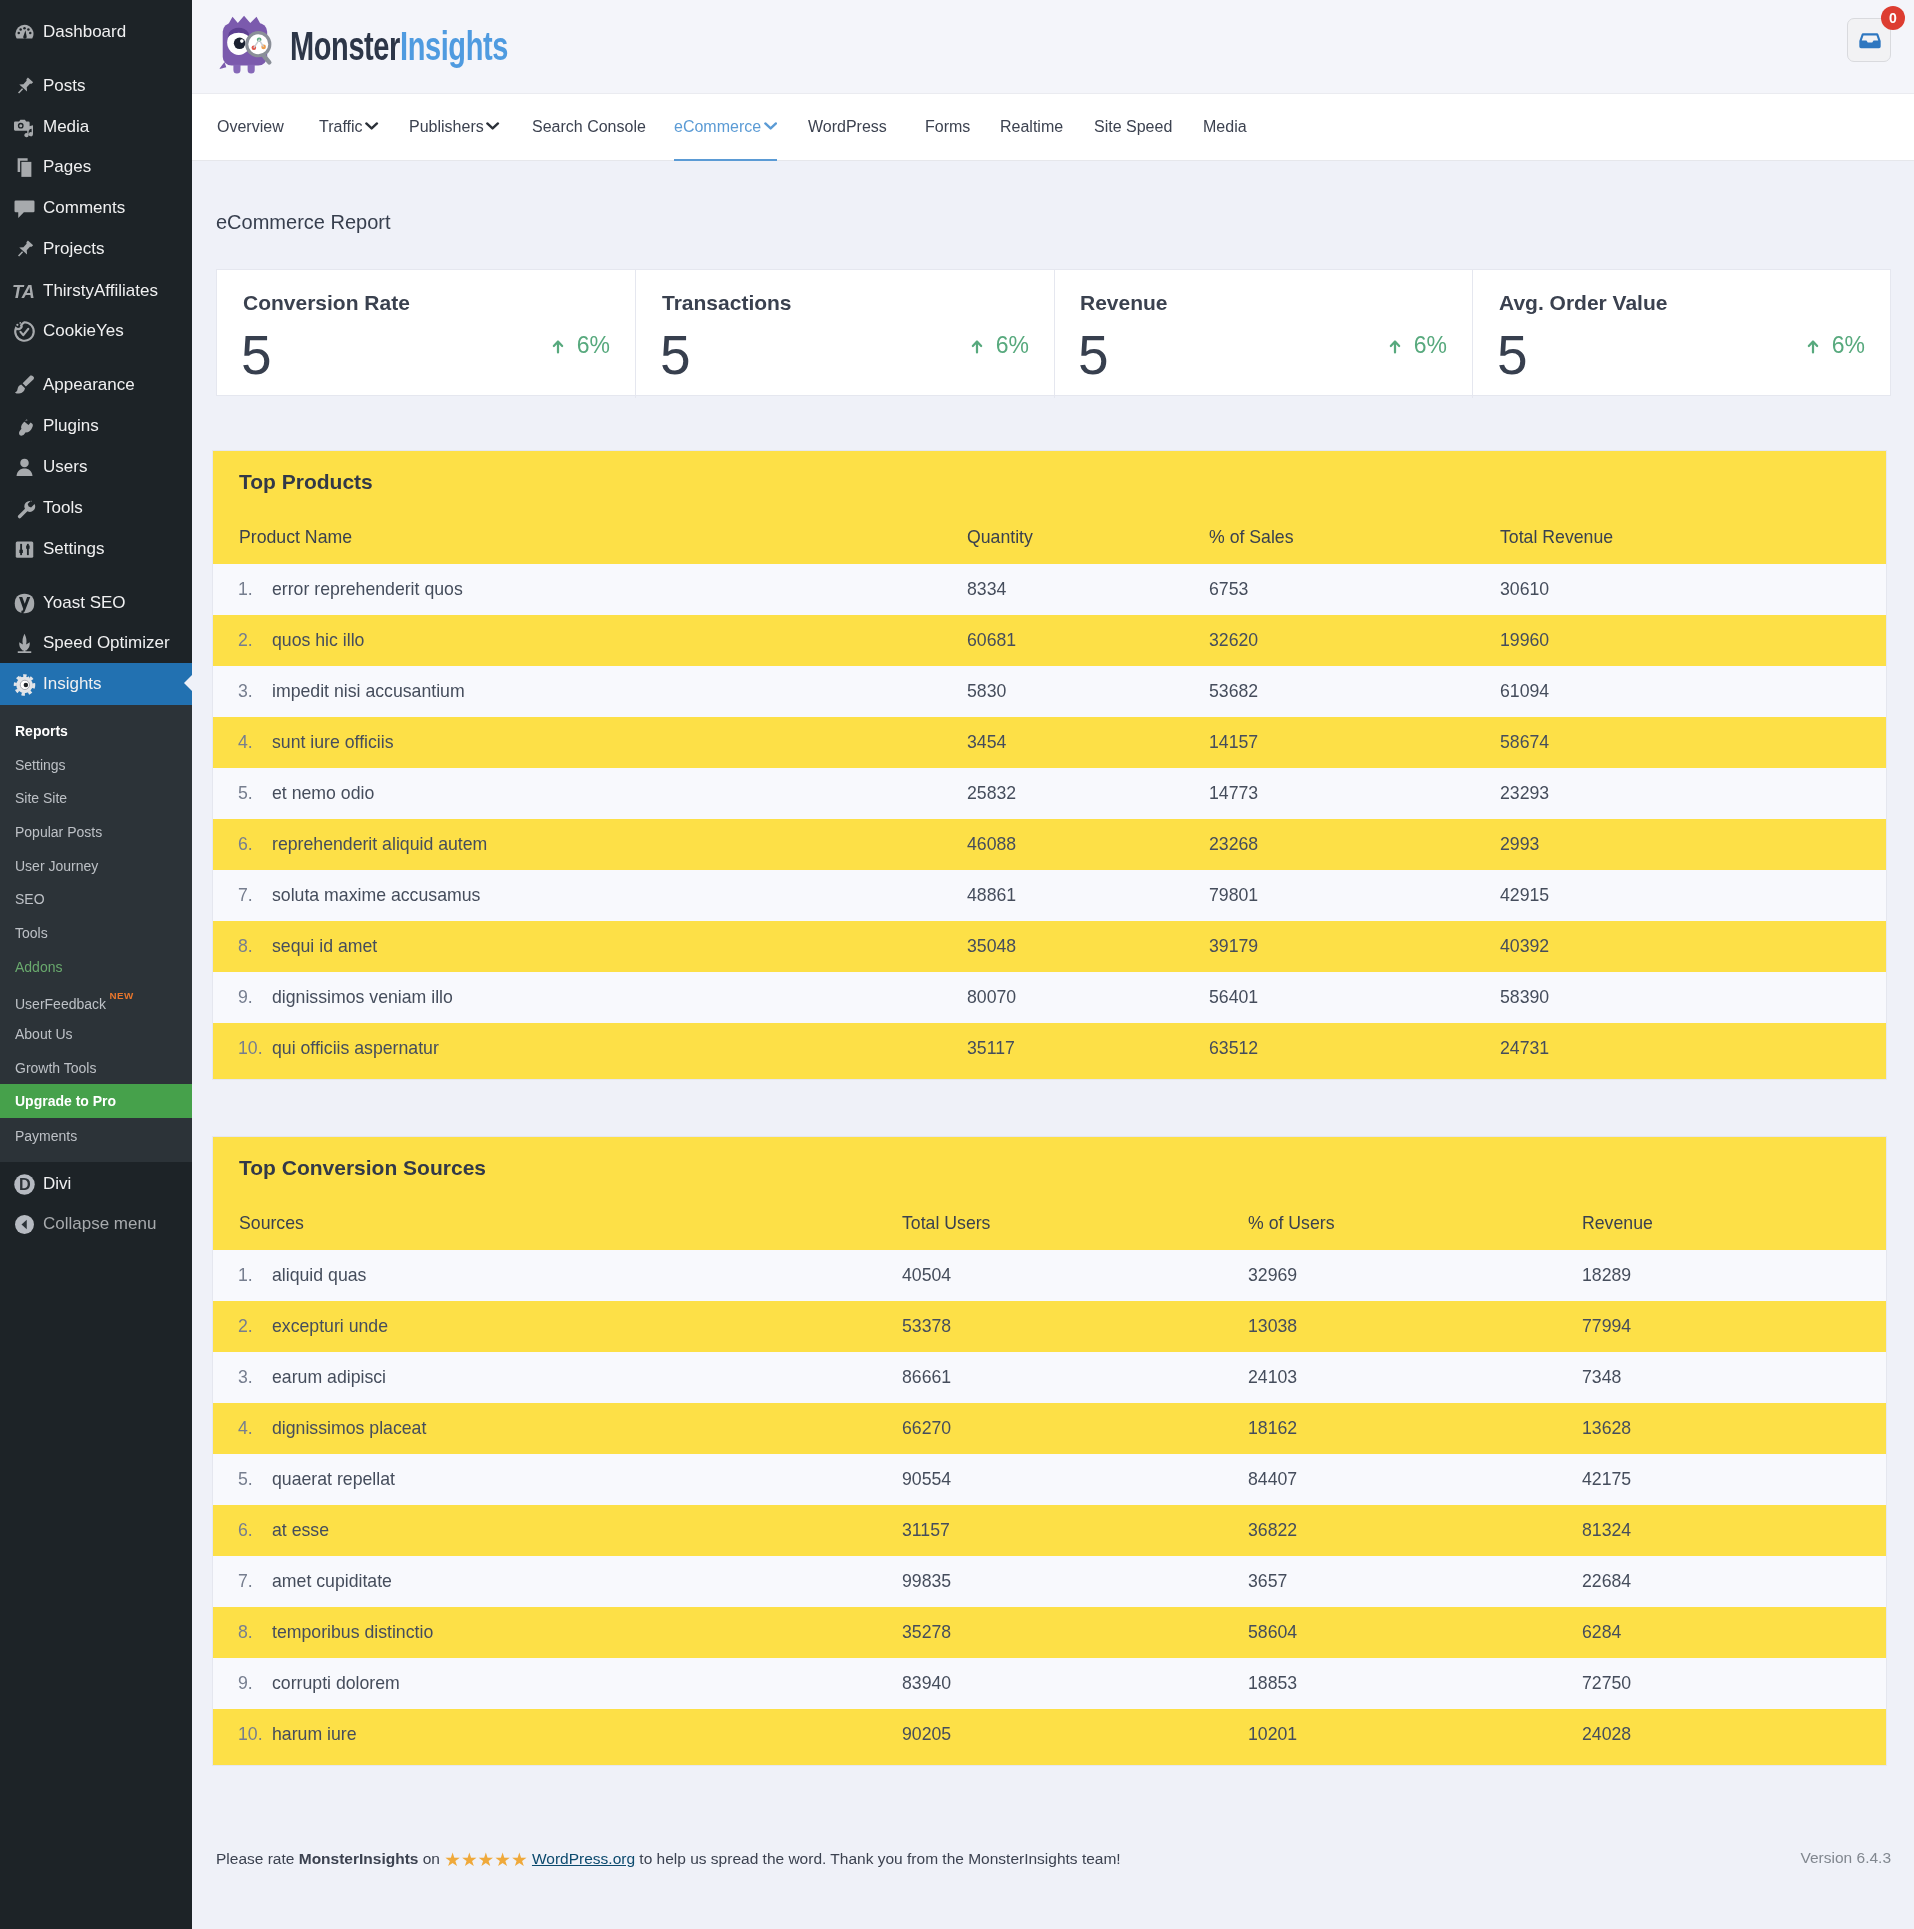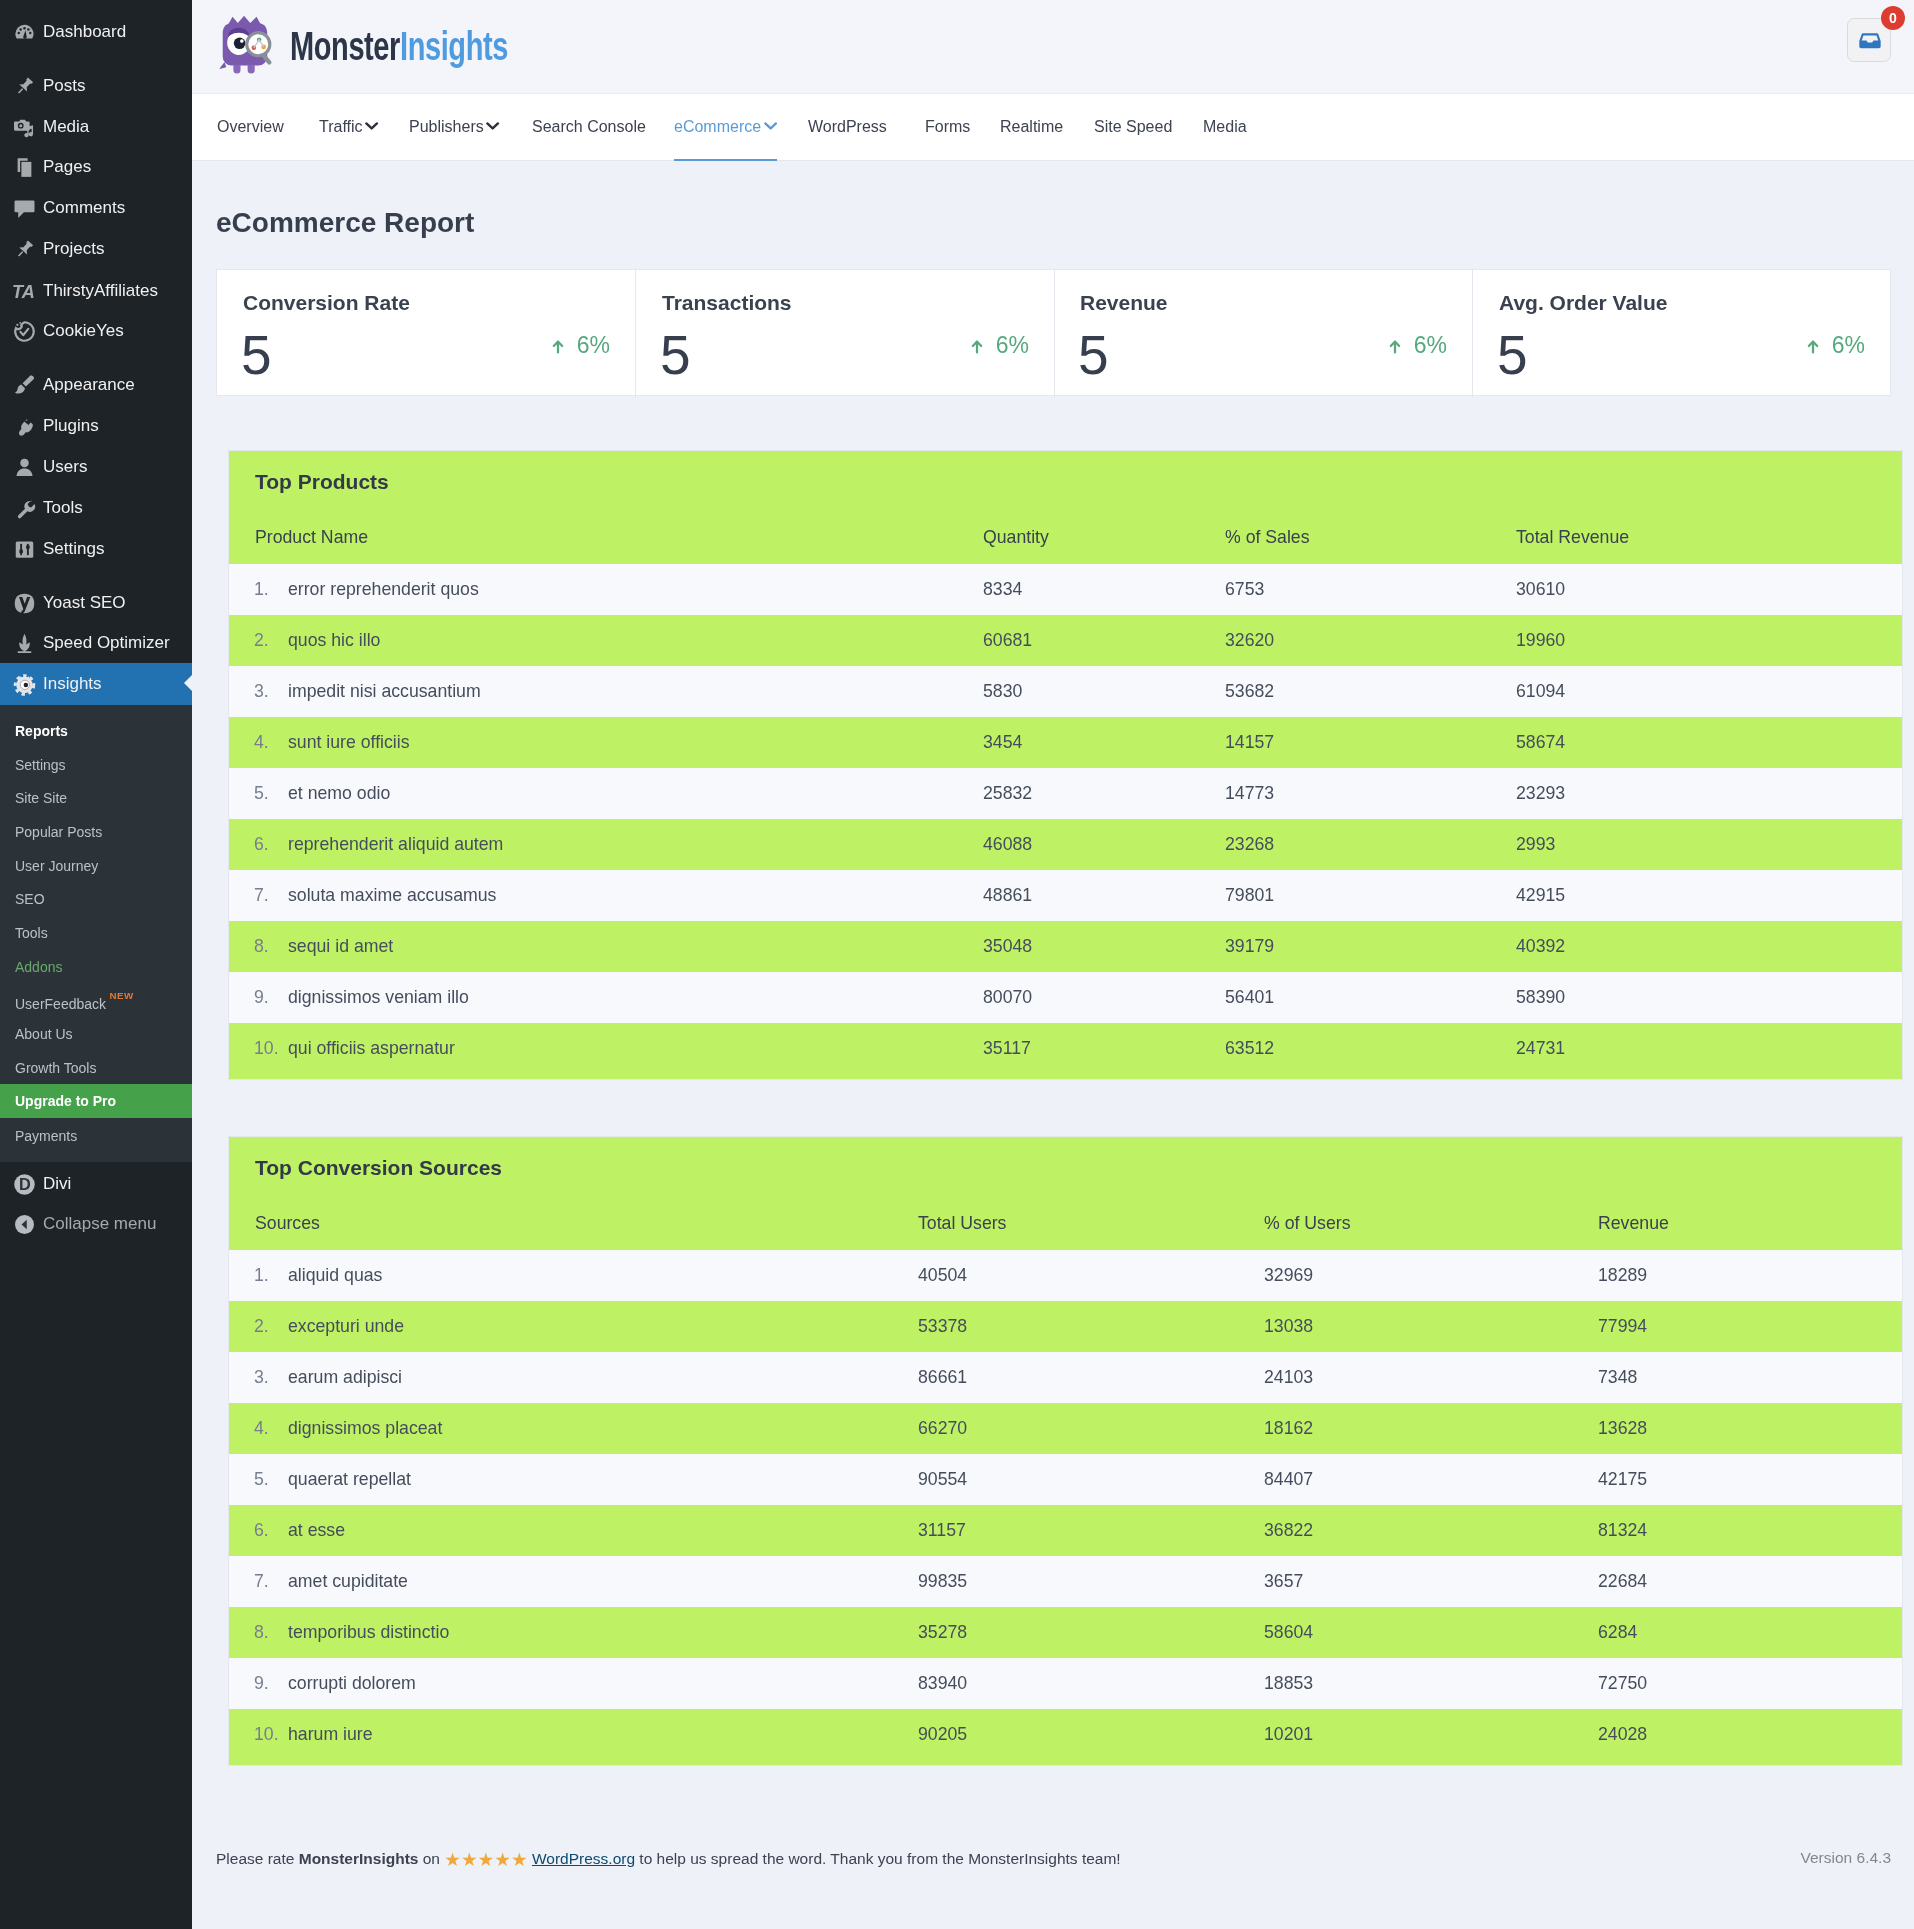--- a/index.html
+++ b/index.html
@@ -22,28 +22,28 @@
 #header{position:absolute;left:0;top:0;width:1723px;height:94px;background:#f4f5fa}
 #logo{position:absolute;left:20.4px;top:14px}
 #logotext{position:absolute;left:98px;top:27.5px;font-size:29px;font-weight:bold;letter-spacing:-0.4px;color:#2d3648;line-height:37px;transform:scaleY(1.4);transform-origin:50% 50%}
 #logotext .ins{color:#4f9be0}
 #notif{position:absolute;left:1655px;top:17.7px;width:44px;height:44px;background:#f2f2f4;border:0.9px solid #d9dade;border-radius:7px}
 #badge{position:absolute;left:1689px;top:6.2px;width:24px;height:24px;background:#dd3d31;border-radius:50%;color:#fff;font-size:14px;font-weight:bold;text-align:center;line-height:24px}
 #nav{position:absolute;left:0;top:93px;width:1723px;height:68px;background:#fff;border-top:0.9px solid #eaebf0;border-bottom:0.9px solid #e6e7eb}
 .tab{position:absolute;top:0;height:66px;line-height:66px;font-size:16px;color:#3c4250;white-space:nowrap}
 .tab.active{color:#5b9bd5;border-bottom:2.7px solid #5b9bd5;height:67px}
 .tab svg{vertical-align:middle;margin-left:2.7px;position:relative;top:-0.9px}
-h1{position:absolute;left:24px;top:204px;font-size:28px;font-weight:bold;color:#373f4e;line-height:37px}
+h1{position:absolute;left:24px;top:204px;font-size:20px;font-weight:normal;color:#373f4e;line-height:37px}
 #stats{position:absolute;left:24px;top:269px;width:1675px;height:127px;background:#fff;border:0.9px solid #e5e7ef}
 .stat{position:absolute;top:0;height:128px;border-right:0.9px solid #e5e7ef}
 .stat .lbl{position:absolute;left:26px;top:21px;font-size:21px;font-weight:bold;color:#3a414f;white-space:nowrap}
 .stat .num{position:absolute;left:24px;font-size:55px;color:#373f4e}
 .stat .delta{position:absolute;right:25px;top:62px;font-size:23px;color:#57a97d;white-space:nowrap}
 .stat .delta svg{vertical-align:-1.8px;margin-right:4.4px}
-.card{position:absolute;left:36px;width:1675px;background:#bef264;border:0.9px solid #e5e7ef}
+.card{position:absolute;left:20px;width:1675px;background:#fde047;border:0.9px solid #e5e7ef}
 .card .title{position:absolute;left:26px;top:18.6px;font-size:21px;font-weight:bold;color:#323948}
 .card .thead{position:absolute;left:0;top:0;height:113px;width:100%}
 .card .thead span{position:absolute;top:76px;font-size:17.7px;font-weight:normal;color:#3a414f;white-space:nowrap}
 .rows{position:absolute;left:0;top:113px;width:1673px}
 .row{position:relative;height:51px;font-size:17.7px;color:#454d5c}
 .row:nth-child(odd){background:#f8f9fd}
 .row span{position:absolute;top:0;line-height:51px;white-space:nowrap}
 .row .n{left:25px;color:#767e8f}
 #card1{top:450px;height:630px}
 #card2{top:1136px;height:630px}

